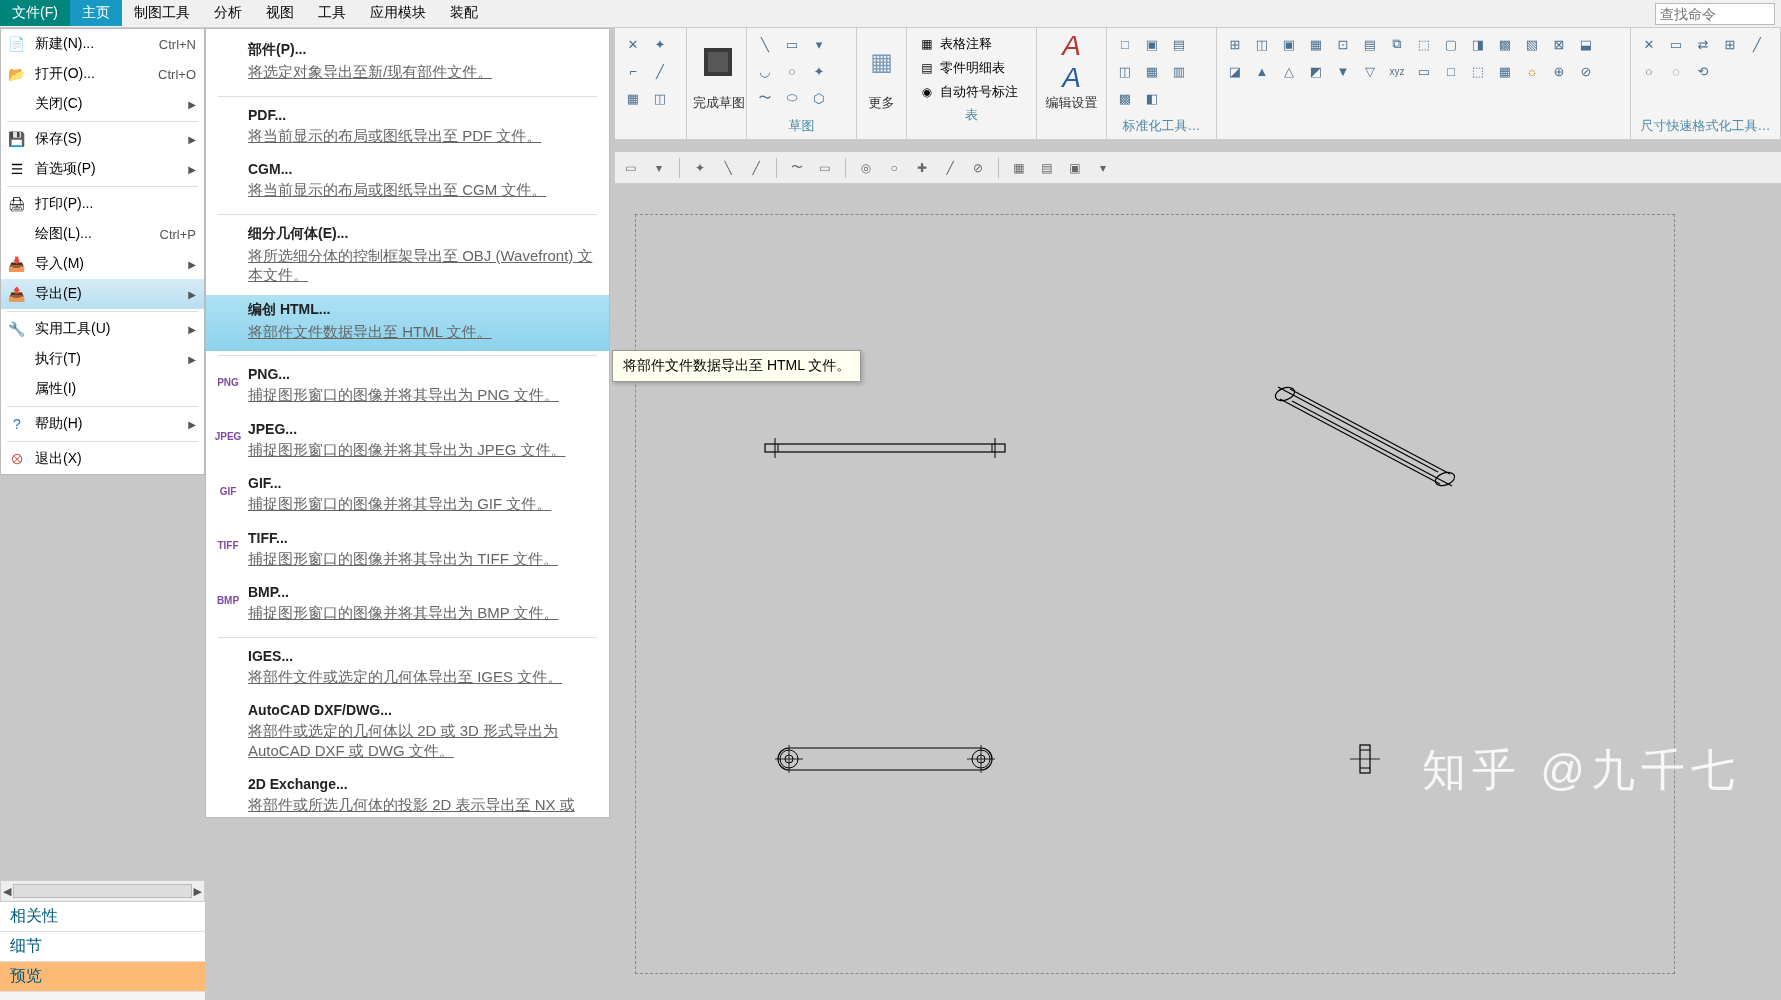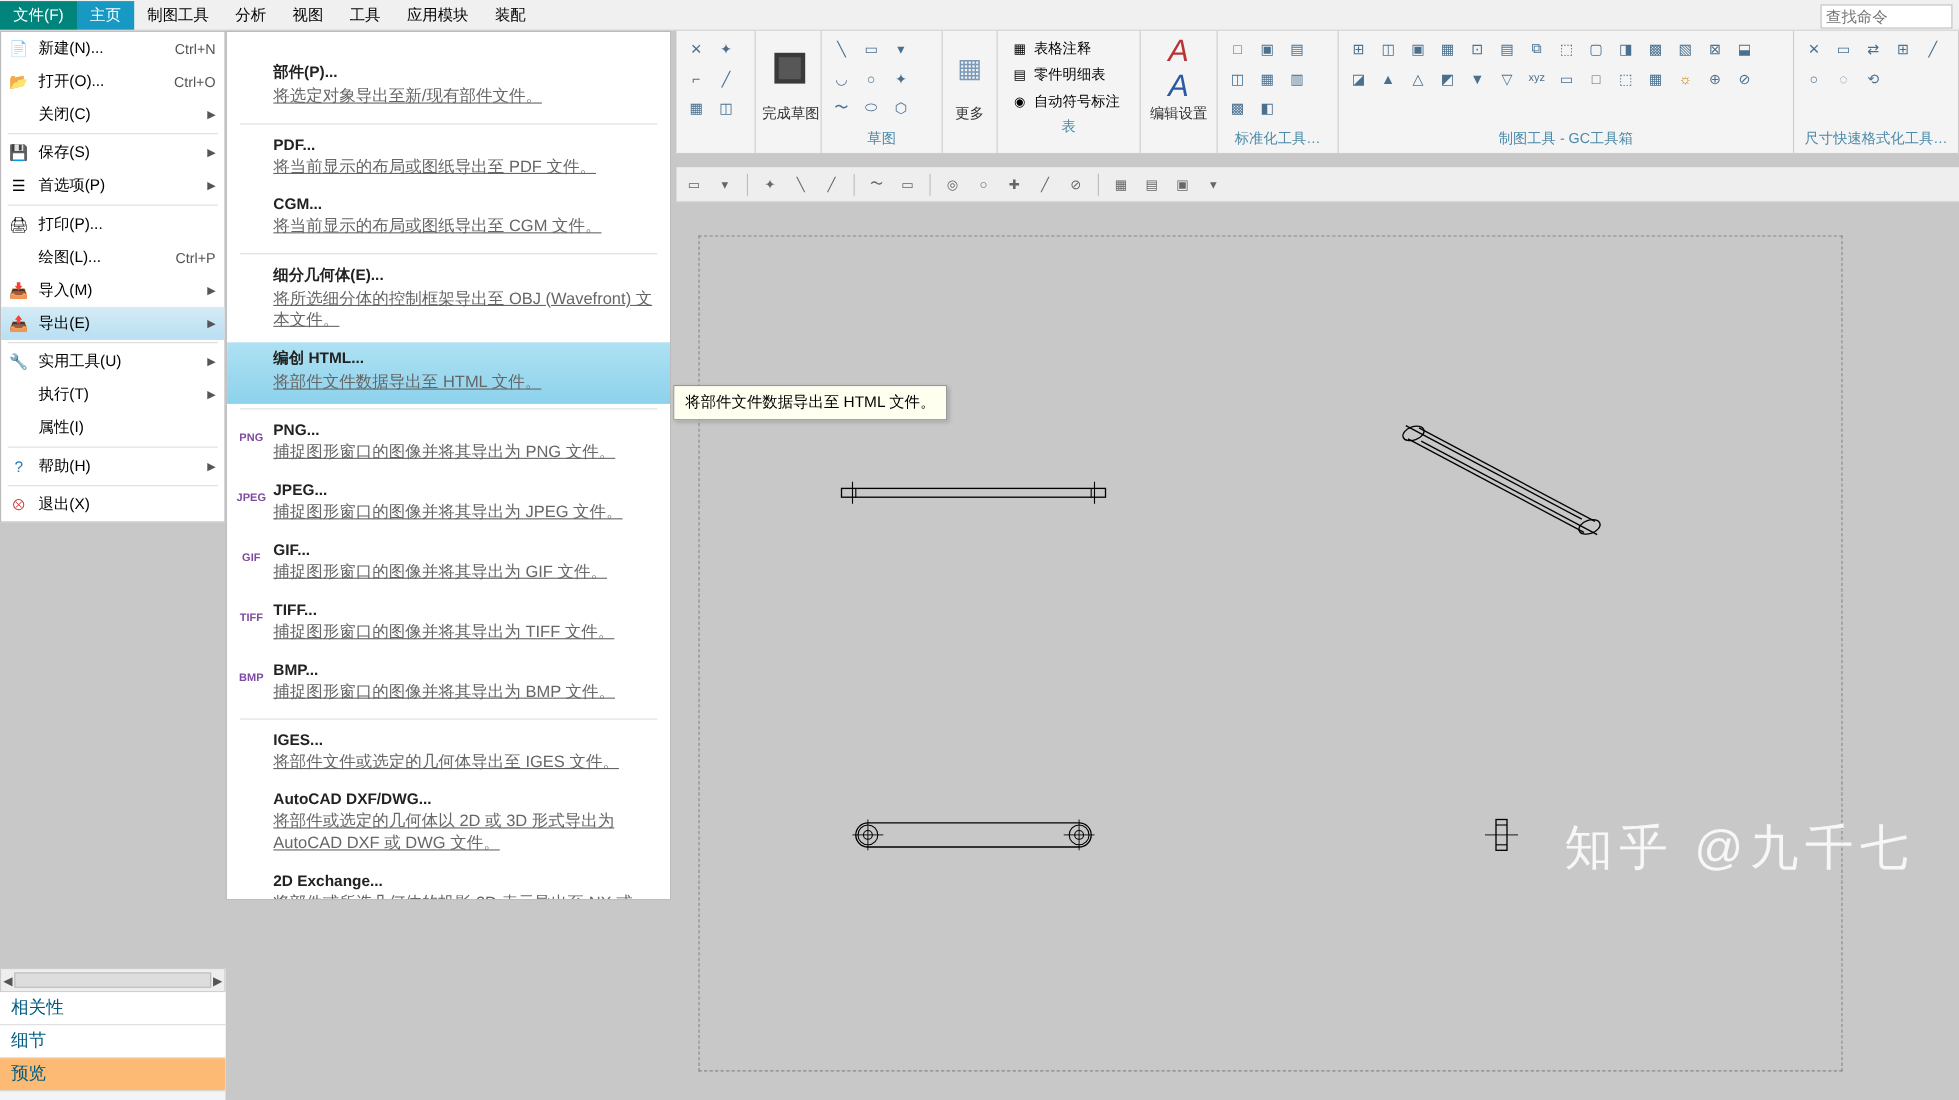--- a/index.html
+++ b/index.html
@@ -1,33 +1,33 @@
 <!DOCTYPE html>
 <html><head>
 <meta charset="utf-8">
 <style>
 * { margin: 0; padding: 0; box-sizing: border-box; font-family: "Microsoft YaHei", sans-serif; }
 body { width: 1781px; height: 1000px; background: #c8c8c8; overflow: hidden; position: relative; font-size: 14px; }
 
-.menubar { height: 28px; background: #f0f0f0; display: flex; align-items: center; border-bottom: 1px solid #ccc; }
+.menubar { height: 28px; background: #f0f0f0; display: flex; align-items: flex-start; border-bottom: 1px solid #ccc; }
 .menu-item { padding: 4px 12px; cursor: pointer; display: flex; align-items: center; font-size: 14px; }
 .menu-item.active { background: #00857d; color: #fff; }
 .menu-item.highlighted { background: #1899c4; color: #fff; }
 .search-box { margin-left: auto; width: 120px; height: 22px; margin-top: 3px; margin-right: 6px; border: 1px solid #bbb; background: #fff; font-size: 14px; padding: 0 4px; }
 
 .file-menu { position: absolute; left: 0; top: 28px; width: 205px; background: #fff; border: 1px solid #bbb; z-index: 100; font-size: 14px; }
 .fm-row { display: flex; align-items: center; height: 30px; padding: 0 8px 0 4px; cursor: pointer; position: relative; }
 .fm-row.sub-selected { background: linear-gradient(#d5ebf6,#b8dff1); }
 .fm-icon { width: 24px; display: flex; justify-content: center; font-size: 14px; }
 .fm-label { flex: 1; padding-left: 6px; }
 .fm-sc { color: #555; font-size: 13px; }
 .fm-arrow { font-size: 10px; color: #555; }
 .fm-sep { height: 1px; background: #ddd; margin: 2px 6px; }
 
-.export-menu { position: absolute; left: 205px; top: 28px; width: 405px; background: #fff; border: 1px solid #bbb; z-index: 101; padding: 22px 0; height: 790px; overflow-y: auto; }
+.export-menu { position: absolute; left: 205px; top: 28px; width: 405px; background: #fff; border: 1px solid #bbb; z-index: 101; padding: 6px 0; height: 790px; overflow-y: auto; }
 .ex-item { padding: 6px 12px 10px 42px; cursor: pointer; position: relative; }
 .ex-item.selected { background: linear-gradient(#aee1f3,#8dd2ec); }
 .ex-title { font-size: 14px; color: #222; margin-bottom: 3px; font-weight: 600; }
 .ex-desc { font-size: 15px; color: #666; line-height: 1.3; text-decoration: underline; }
 .ex-icon { position: absolute; left: 8px; top: 8px; width: 28px; height: 28px; font-size: 10px; font-weight: bold; color: #7e4aa0; display: flex; align-items: center; justify-content: center; }
 .ex-sep { height: 1px; background: #ddd; margin: 4px 12px; }
 
 .tooltip { position: absolute; left: 612px; top: 350px; background: #fffff0; border: 1px solid #999; padding: 6px 10px; font-size: 14px; box-shadow: 2px 2px 4px rgba(0,0,0,0.2); z-index: 200; }
 
 .ribbon { position: absolute; left: 615px; top: 28px; right: 0; height: 112px; background: #f4f4f4; display: flex; border-bottom: 1px solid #ccc; white-space: nowrap; }
@@ -165,21 +165,20 @@
         <div class="rb-icon">▽</div>
         <div class="rb-icon" style="font-size:10px">xyz</div>
         <div class="rb-icon">▭</div>
         <div class="rb-icon">□</div>
         <div class="rb-icon">⬚</div>
         <div class="rb-icon">▦</div>
         <div class="rb-icon" style="color:#cc8800">☼</div>
         <div class="rb-icon">⊕</div>
         <div class="rb-icon">⊘</div>
     </div>
-    <div class="rb-group-label">制图工具 - GC工具箱</div>
   </div>
   <div class="rb-group" style="width:150px">
     <div class="rb-icons">
       <div class="rb-icon">✕</div>
         <div class="rb-icon">▭</div>
         <div class="rb-icon">⇄</div>
         <div class="rb-icon">⊞</div>
       <div class="rb-icon">╱</div>
         <div class="rb-icon">○</div>
         <div class="rb-icon">◌</div>

